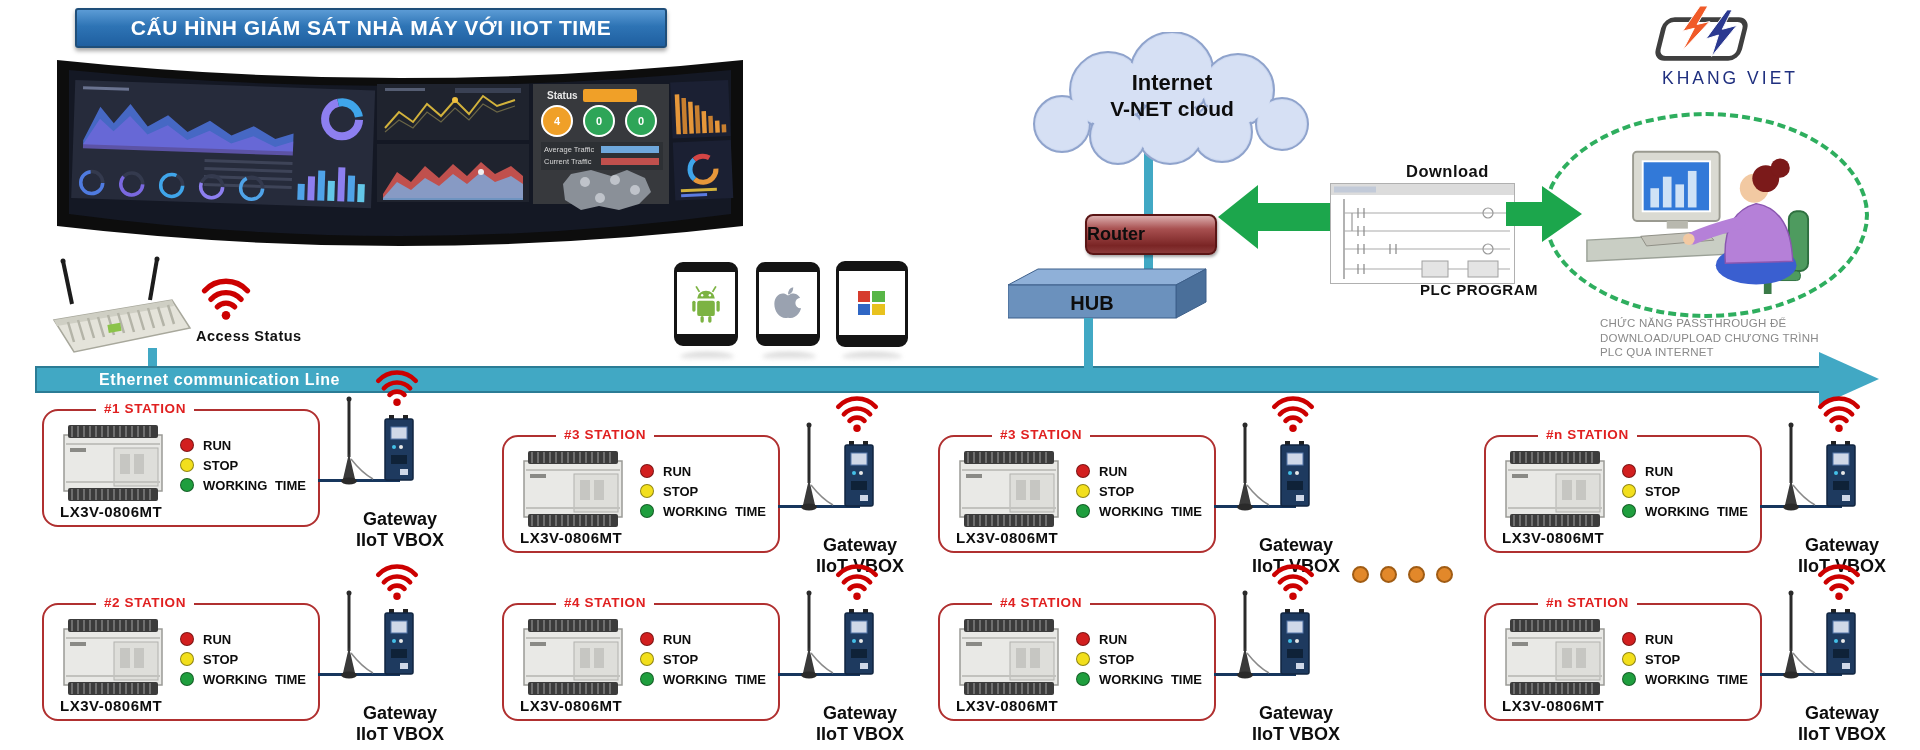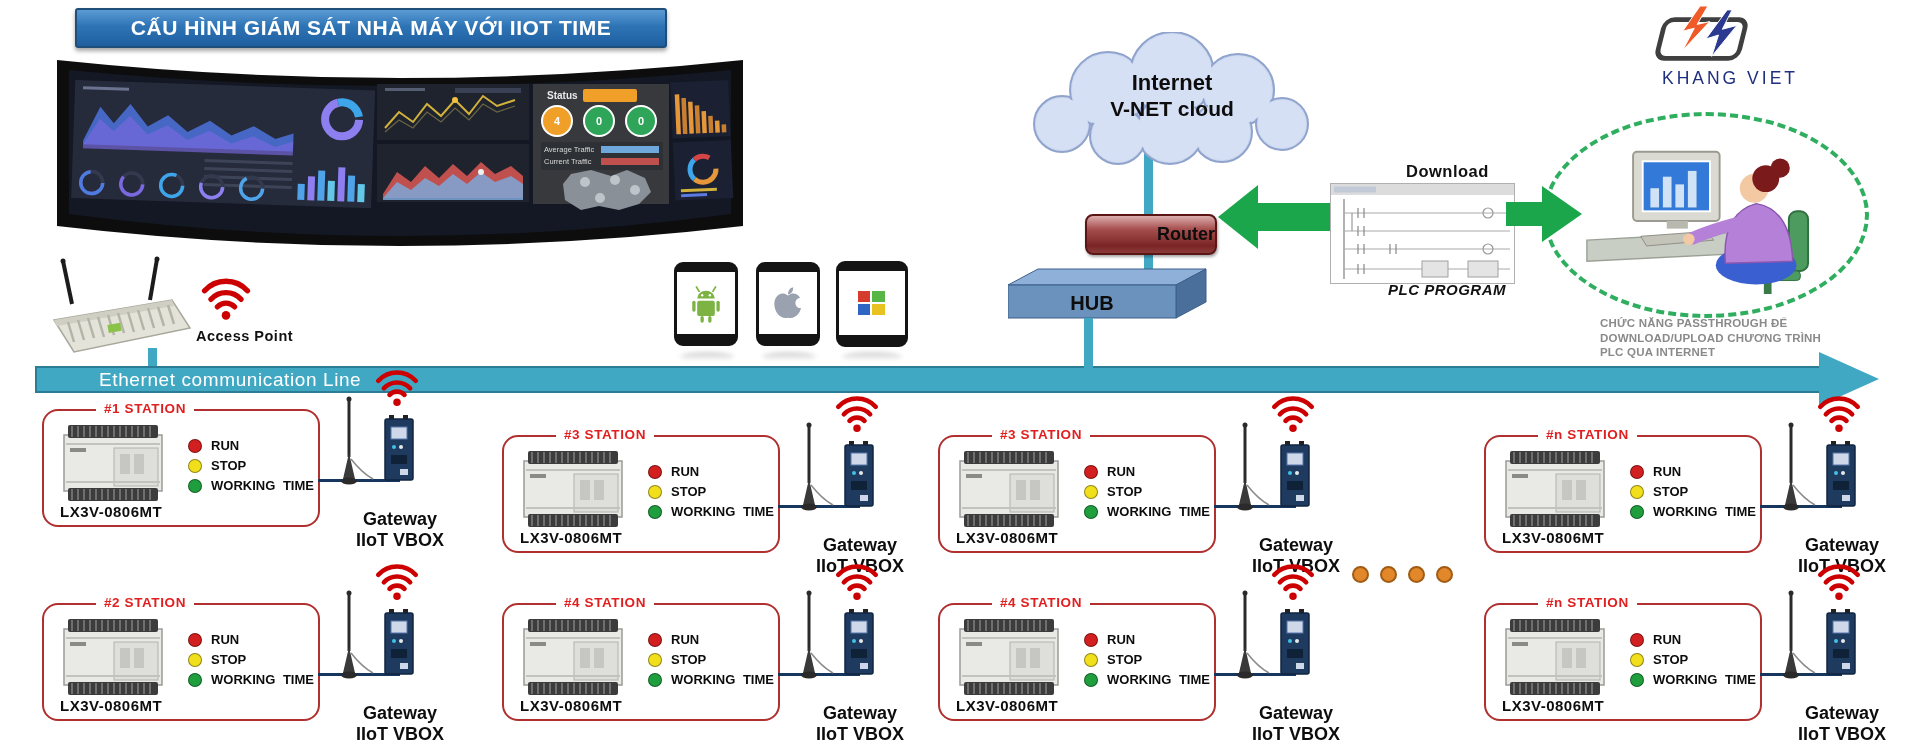--- a/index.html
+++ b/index.html
@@ -26,59 +26,59 @@
   
   .device{position:absolute;background:#fff;border:3px solid #141414;border-radius:9px;box-sizing:border-box;}
   .device::before{content:"";position:absolute;left:-1px;right:-1px;top:-1px;height:8px;background:#141414;border-radius:6px 6px 0 0;}
   .device::after{content:"";position:absolute;left:-1px;right:-1px;bottom:-1px;height:10px;background:#141414;border-radius:0 0 6px 6px;}
   .device svg{position:absolute;left:50%;top:50%;transform:translate(-50%,-50%);}
   .reflection{position:absolute;height:9px;background:linear-gradient(180deg,rgba(110,110,110,.35),rgba(110,110,110,0));border-radius:50%;filter:blur(2px);}
 
   
   .eth-bar{position:absolute;left:35px;top:366px;width:1786px;height:27px;background:#41a8c4;
     border:2px solid #2b7c95;box-sizing:border-box;display:flex;align-items:center;}
-  .eth-label{margin-left:62px;color:#fff;font-weight:normal;font-size:19px;letter-spacing:.6px;}
+  .eth-label{margin-left:62px;color:#fff;font-weight:bold;font-size:16px;letter-spacing:.6px;}
   .eth-arrow{position:absolute;left:1819px;top:352px;width:0;height:0;
     border-top:27px solid transparent;border-bottom:27px solid transparent;border-left:60px solid #41a8c4;}
 
   
   .cloud-svg{position:absolute;left:1000px;top:32px;width:345px;height:135px;}
   .vline{position:absolute;background:#41a8c4;}
   .router{position:absolute;left:1085px;top:214px;width:128px;height:37px;
     border:2px solid #5a1515;border-radius:8px;
     background:linear-gradient(180deg,#dcaeae 0%,#a85050 35%,#7a2525 80%,#8b3a3a 100%);
-    display:flex;align-items:center;justify-content:flex-end;font-weight:bold;font-size:18px;color:#0d0d0d;
+    display:flex;align-items:center;justify-content:flex-start;font-weight:bold;font-size:18px;color:#0d0d0d;
     box-shadow:1px 2px 3px rgba(0,0,0,.35);}
   .hub-svg{position:absolute;left:1008px;top:268px;width:200px;height:52px;}
 
   
   .arrow-svg{position:absolute;}
   .plc-window{position:absolute;left:1330px;top:183px;width:185px;height:101px;}
   .download-label{position:absolute;left:1406px;top:162px;font-weight:bold;font-size:16.5px;letter-spacing:.5px;}
-  .plc-caption{position:absolute;left:1388px;top:281px;font-weight:bold;font-size:15px;letter-spacing:.5px;font-style:italic;}
+  .plc-caption{position:absolute;left:1420px;top:281px;font-weight:bold;font-size:15px;letter-spacing:.5px;}
 
   
   .logo-svg{position:absolute;left:1642px;top:6px;width:120px;height:62px;}
   .brand-name{position:absolute;left:1608px;top:68px;width:190px;text-align:right;
     font-weight:normal;font-size:17.5px;letter-spacing:3px;color:#1f2f7f;}
   .eng-ellipse{position:absolute;left:1543px;top:112px;width:326px;height:206px;
     border:4px dashed #2eae5e;border-radius:50%;box-sizing:border-box;}
   .person-svg{position:absolute;left:1585px;top:140px;width:250px;height:158px;}
-  .passthrough{position:absolute;left:1600px;top:316px;width:300px;font-size:11.5px;font-weight:bold;
+  .passthrough{position:absolute;left:1600px;top:316px;width:300px;font-size:11.5px;font-weight:normal;
     color:#8a8a8a;line-height:1.28;letter-spacing:.2px;}
 
   
   .station-group{position:absolute;width:440px;height:180px;}
   .station-box{position:absolute;left:0;top:0;width:278px;height:118px;background:#fff;
     border:2.5px solid #b03030;border-radius:16px;box-sizing:border-box;}
   .station-label{position:absolute;left:52px;top:-10px;background:#fff;padding:0 8px;
     color:#e02020;font-weight:bold;font-size:13.5px;letter-spacing:.6px;white-space:nowrap;}
   .plc-img{position:absolute;left:18px;top:13px;width:102px;height:78px;}
   .indicators{position:absolute;left:136px;top:27px;display:flex;flex-direction:column;gap:5px;}
-  .indicator-row{display:flex;align-items:center;gap:9px;margin-left:8px;}
+  .indicator-row{display:flex;gap:9px;}
   .dot{width:14px;height:14px;border-radius:50%;border:1.5px solid rgba(0,0,0,.4);box-sizing:border-box;flex:none;}
   .ind-label{font-weight:bold;font-size:13px;color:#0d0d0d;white-space:nowrap;word-spacing:4px;}
   .plc-model{position:absolute;left:16px;top:92px;font-weight:bold;font-size:15px;letter-spacing:.5px;color:#0d0d0d;}
   .connector-h{position:absolute;left:276px;top:70px;width:82px;height:3px;background:#17365d;}
   .st-wifi{position:absolute;left:328px;top:-46px;width:54px;height:43px;}
   .st-antenna{position:absolute;left:298px;top:-14px;width:34px;height:94px;}
   .gw-device{position:absolute;left:342px;top:6px;width:30px;height:66px;}
   .gateway-label{position:absolute;left:296px;top:100px;width:124px;text-align:center;
     font-weight:bold;font-size:18px;line-height:1.15;color:#0d0d0d;}
 
@@ -199,21 +199,21 @@
     <rect x="60" y="68" width="13" height="8" fill="#8bc34a" transform="rotate(-10 66 72)"></rect>
   </svg>
   <svg class="ap-wifi" viewBox="0 0 56 46">
     <g stroke="#cc0000" stroke-width="5" fill="none" stroke-linecap="round">
       <path d="M8,19 A27,27 0 0 1 48,19"></path>
         <path d="M14,27 A19,19 0 0 1 42,27"></path>
         <path d="M20,34 A11,11 0 0 1 36,34"></path>
     </g>
     <circle cx="28" cy="42" r="4" fill="#cc0000"></circle>
   </svg>
-  <div class="ap-label">Access Point</div>
+  <div class="ap-label">Access Status</div>
   <div class="ap-connector"></div>
 
   <div class="device" style="left:674px;top:262px;width:64px;height:84px;">
     <svg width="44" height="44" viewBox="0 0 40 40">
       <g fill="#7cb342">
         <path d="M12,15 A8,7 0 0 1 28,15 Z"></path>
         <line x1="14" y1="9" x2="11" y2="4" stroke="#7cb342" stroke-width="1.6"></line>
         <line x1="26" y1="9" x2="29" y2="4" stroke="#7cb342" stroke-width="1.6"></line>
         <rect x="12" y="17" width="16" height="14" rx="2"></rect>
         <rect x="7.5" y="17" width="3" height="10" rx="1.5"></rect>

